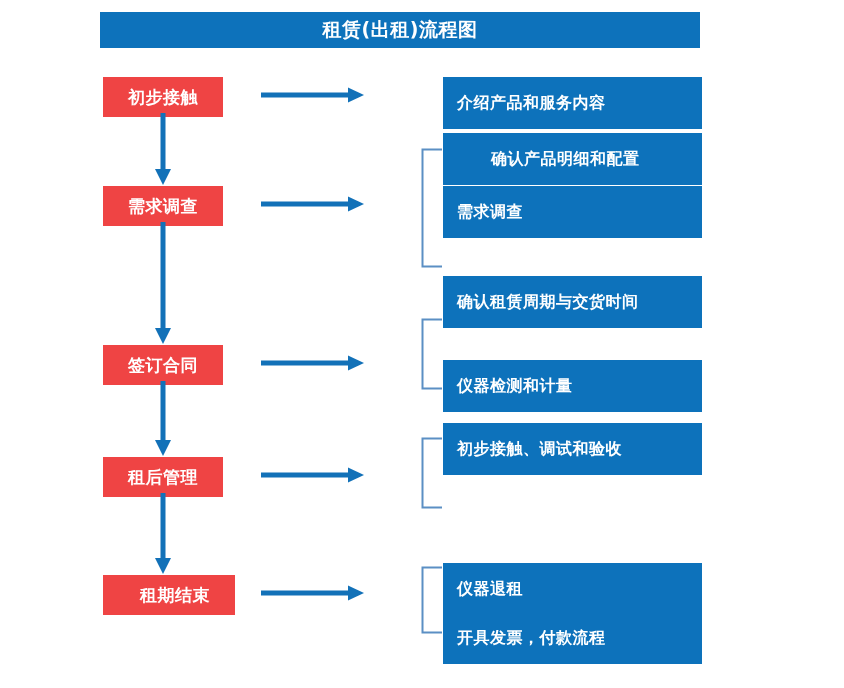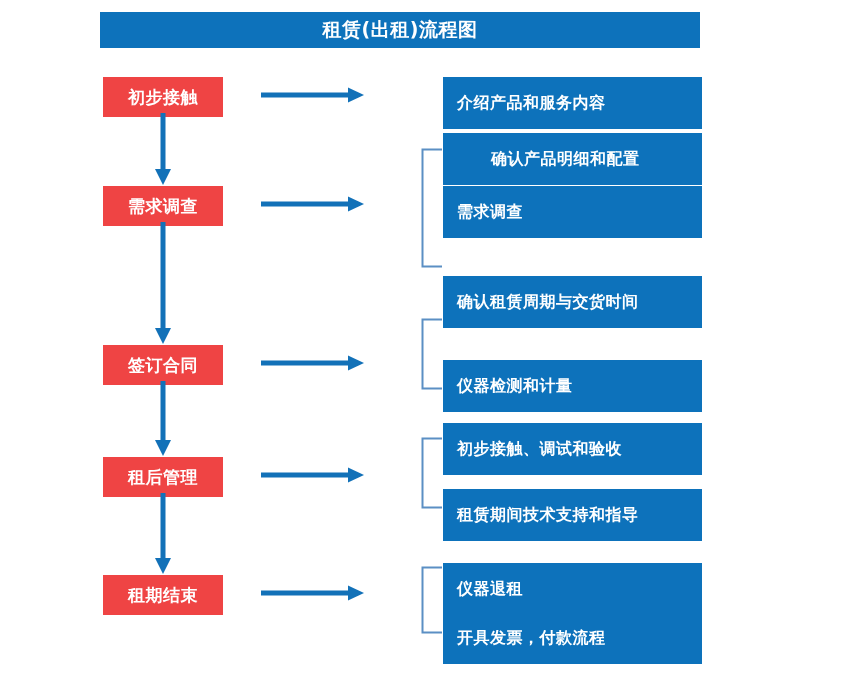--- a/index.html
+++ b/index.html
@@ -96,21 +96,21 @@
   <div class="title-bar">租赁(出租)流程图</div>
 
   <div class="stage-box" style="top:77px;">初步接触</div>
 
   <div class="stage-box" style="top:186px;">需求调查</div>
 
   <div class="stage-box" style="top:345px;">签订合同</div>
 
   <div class="stage-box" style="top:457px;">租后管理</div>
 
-  <div class="stage-box" style="top:575px;">租期结束</div>
+  <div class="stage-box" style="top:575px;padding-left:12px;">租期结束</div>
 
   <div class="arrow-down" style="left:152px; top:113px; height:73px;">
     <svg width="22" height="73" viewBox="0 0 22 73">
       <rect x="8.5" y="0" width="5" height="58" fill="#1271b8"></rect>
       <polygon points="11,72 3,56 19,56" fill="#1271b8"></polygon>
     </svg>
   </div>
 
   <div class="arrow-down" style="left:152px; top:222px; height:123px;">
     <svg width="22" height="123" viewBox="0 0 22 123">
@@ -198,19 +198,18 @@
 
   <div class="detail-box" style="top:186px;">需求调查</div>
 
   <div class="detail-box" style="top:240px;margin-top:36px;">确认租赁周期与交货时间</div>
 
 
   <div class="detail-box" style="top:360px;">仪器检测和计量</div>
 
   <div class="detail-box" style="top:423px;">初步接触、调试和验收</div>
 
-  <div class="detail-box" style="top:489px;">租赁期间技术支持和指导</div>
 
   <div class="detail-box" style="top:563px;">仪器退租</div>
 
   <div class="detail-box" style="top:612px;">开具发票，付款流程</div>
 
 </div>
 
 </body></html>

